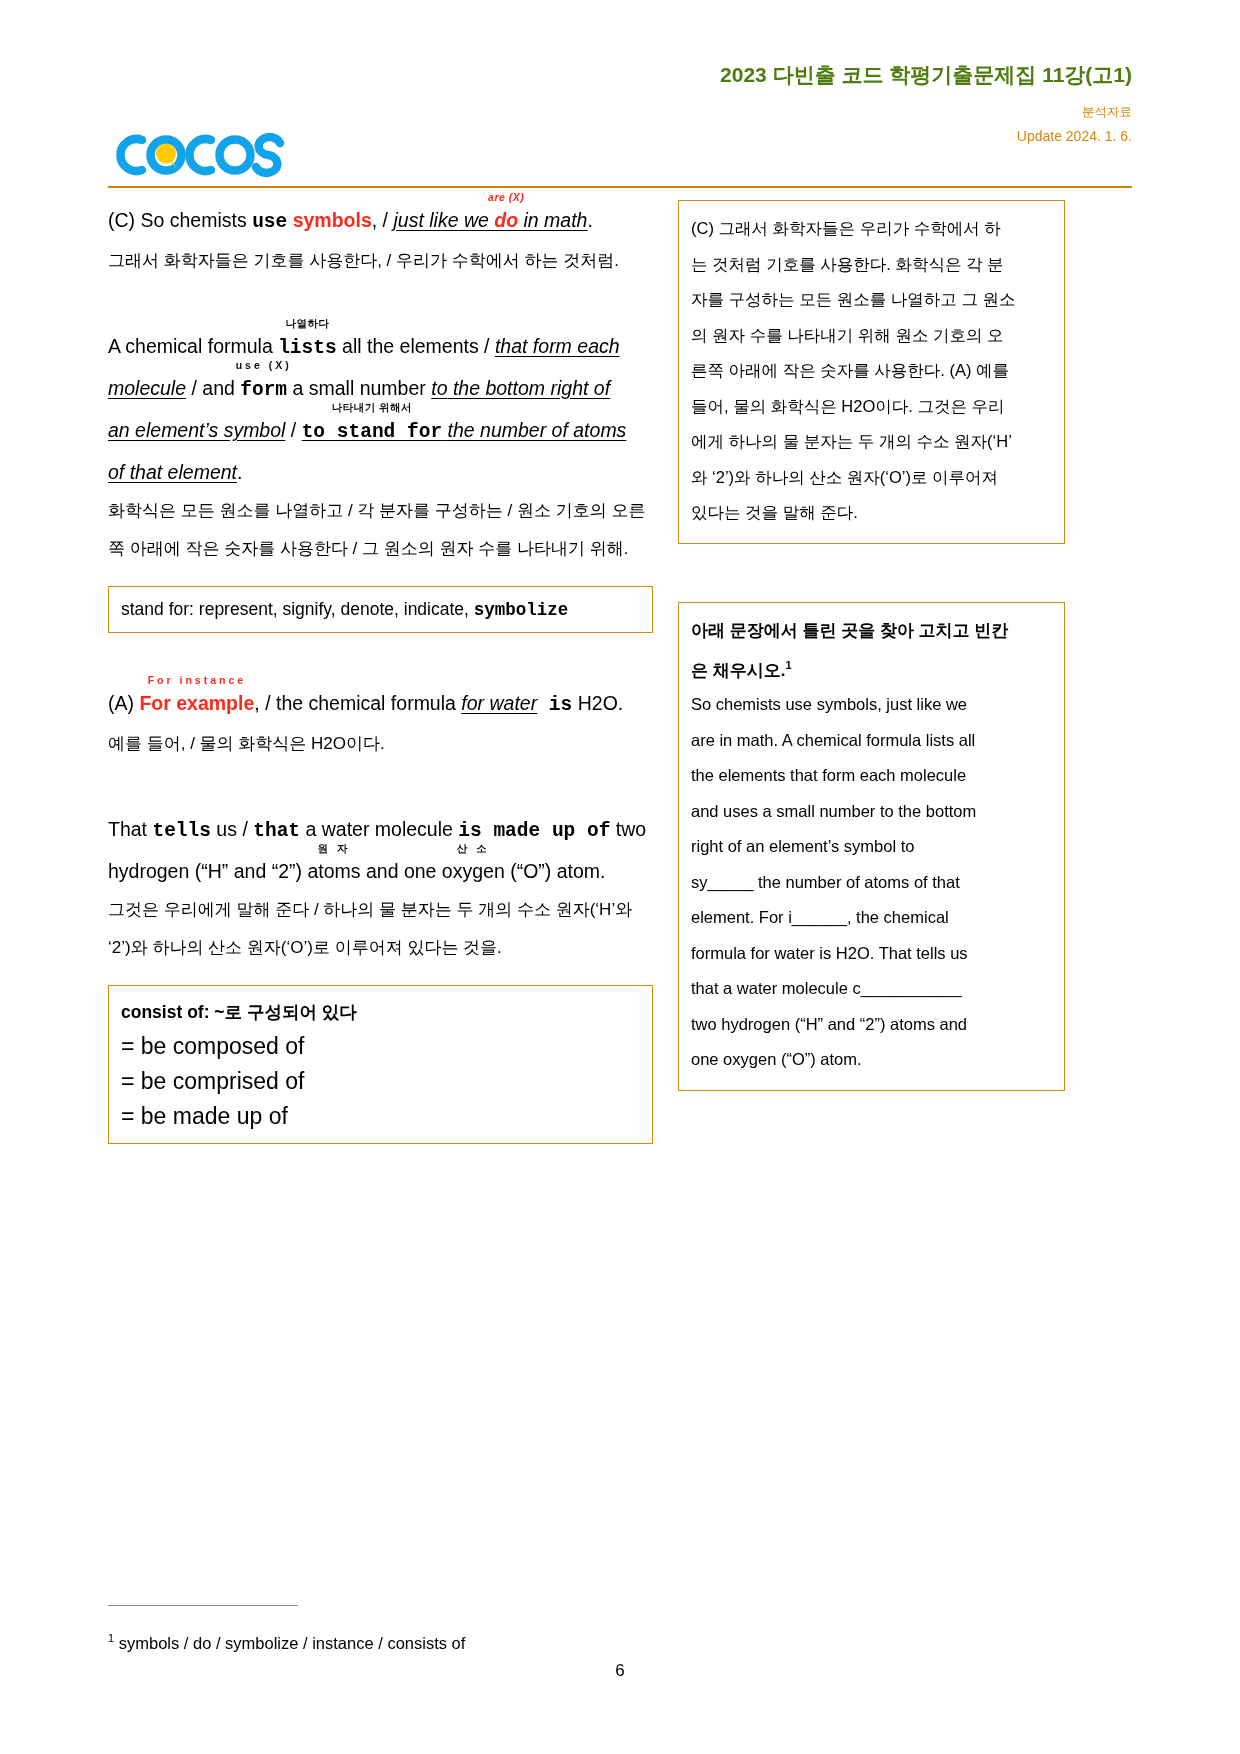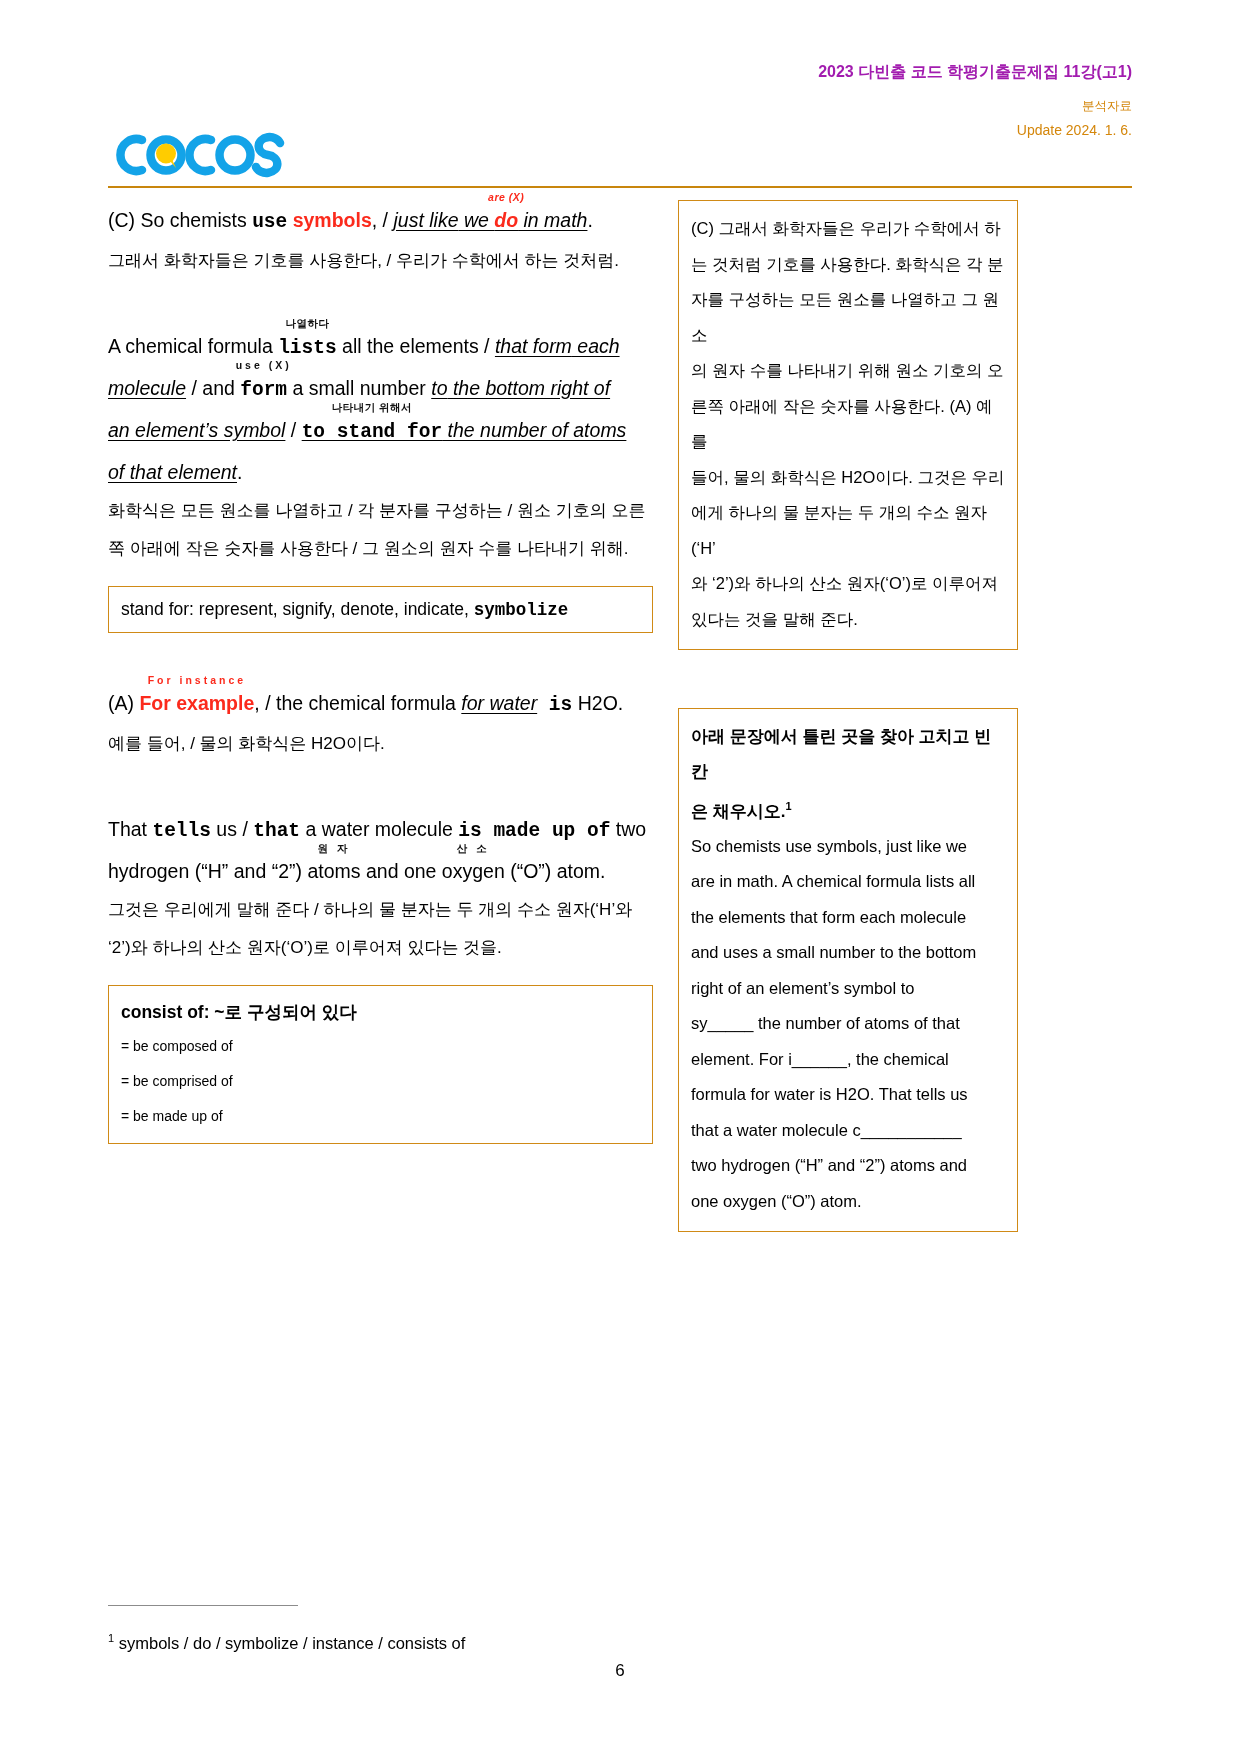--- a/index.html
+++ b/index.html
@@ -23,23 +23,23 @@
     height: 190px;
   }
   #header-titles {
     position: absolute;
     right: 108px;
     top: 62px;
     text-align: right;
     line-height: 1.25;
   }
   .hdr-title {
-    font-size: 16px;
+    font-size: 21px;
     font-weight: bold;
-    color: #a21caf;
+    color: #4d7c0f;
     white-space: nowrap;
   }
   .hdr-sub {
     font-size: 12.5px;
     color: #d4860a;
     margin-top: 17px;
   }
   .hdr-update {
     font-size: 14px;
     color: #d4860a;
@@ -75,21 +75,21 @@
   #col-left {
     position: absolute;
     left: 0;
     top: 0;
     width: 545px;
   }
   #col-right {
     position: absolute;
     left: 570px;
     top: 0;
-    width: 340px;
+    width: 387px;
   }
 
   
   .en-line {
     font-size: 19.5px;
     line-height: 40px;
     color: #000;
     white-space: normal;
   }
   .ko-line {
@@ -138,21 +138,21 @@
   .vocab-one-line {
     font-size: 17.5px;
     line-height: 26px;
   }
   .vocab-block-title {
     font-size: 17.5px;
     font-weight: bold;
     line-height: 34px;
   }
   .vocab-block-line {
-    font-size: 14px;
+    font-size: 23px;
     line-height: 35px;
   }
 
   
   .kbox {
     border: 1.6px solid #d08a16;
     box-sizing: border-box;
     padding: 10px 12px 12px 12px;
   }
   .kbox .ko-line { font-size: 16.5px; line-height: 35.5px; }

